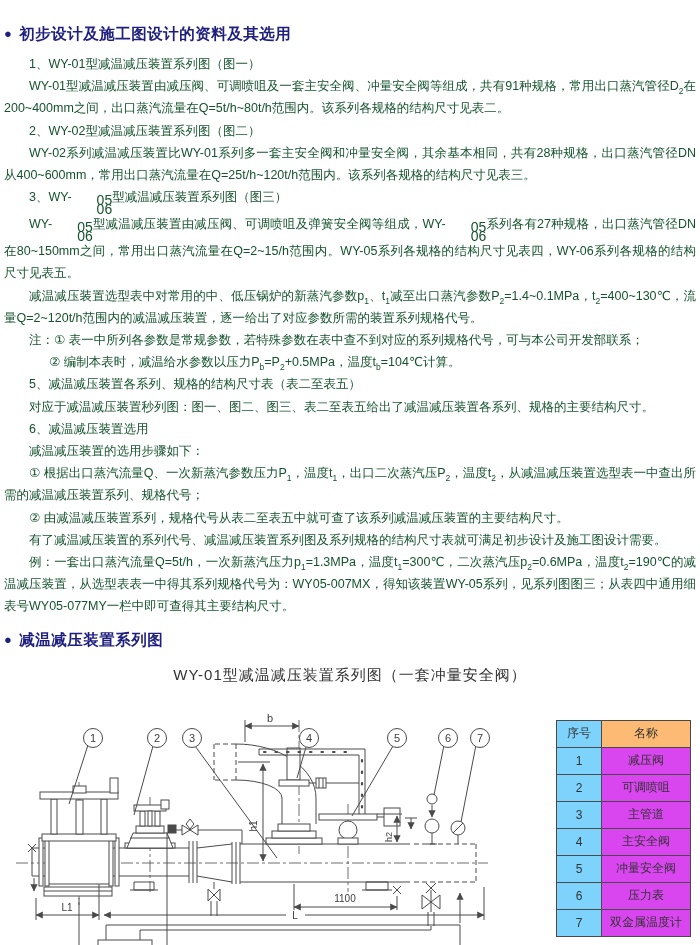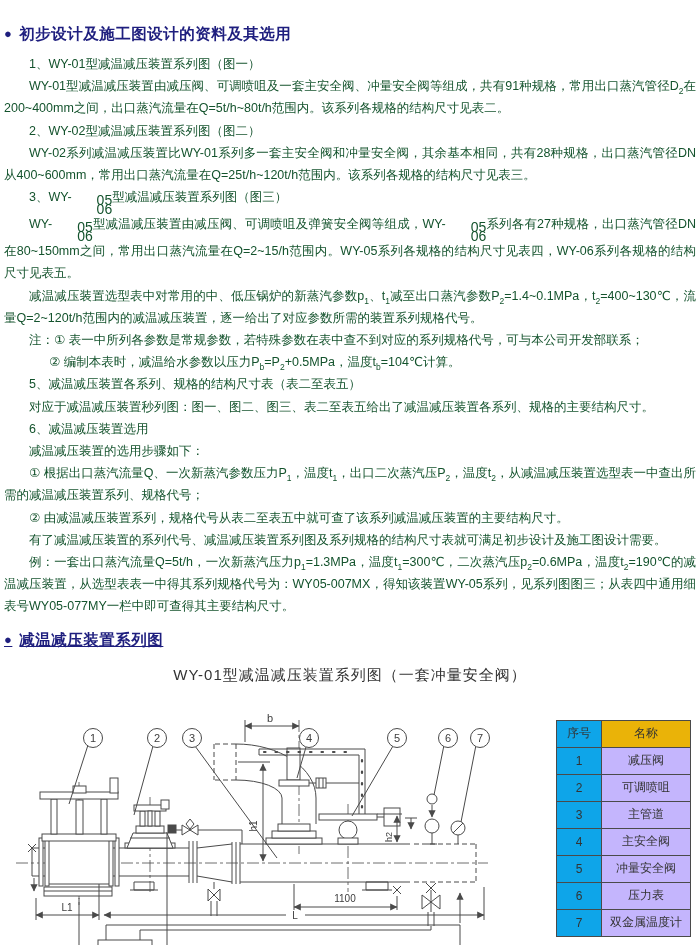--- a/index.html
+++ b/index.html
@@ -7,21 +7,21 @@
     width:700px;height:945px;overflow:hidden;background:#ffffff;
     font-family:"Liberation Sans","DejaVu Sans",sans-serif;
     color:#3a3a3a;
   }
   .page{padding:24px 0 0 0;}
   h2.sec{
     font-size:15.5px;font-weight:bold;color:#1e1e7e;
     margin:0 18px 8px 4px;letter-spacing:0.5px;
   }
   h2.sec .bullet{font-size:13px;margin-right:7px;position:relative;top:-1px;}
-  h2.sec2{margin-top:12px;text-decoration:underline;}
+  h2.sec2{margin-top:12px;}
   #paras{padding:0 4px;}
   .para{
     margin:0;font-size:12.5px;line-height:22.2px;color:#14532d;
     text-align:justify;text-indent:2em;
   }
   .para.deep{text-indent:3.6em;}
   sub{font-size:8.5px;line-height:0;}
   .stk{display:inline-flex;flex-direction:column;text-align:center;
        vertical-align:-4px;line-height:8.5px;font-size:14px;}
   .stk i{font-style:normal;}
@@ -32,23 +32,23 @@
   .diagram{position:relative;width:700px;height:300px;margin-top:5px;}
   .diagram svg{position:absolute;left:0;top:0;}
   table.parts{
     position:absolute;left:556px;top:30px;border-collapse:collapse;
     table-layout:fixed;
   }
   table.parts th,table.parts td{
     border:1px solid #4a4a4a;height:26px;text-align:center;
     font-size:12px;font-weight:normal;color:#333;padding:0;
   }
-  table.parts .c-idx{width:44px;background:#0ea5e9;}
-  table.parts .c-name{width:88px;background:#c4b5fd;}
-  table.parts th.c-name{background:#eab308;}
+  table.parts .c-idx{width:44px;background:#7dd3fc;}
+  table.parts .c-name{width:88px;background:#d946ef;}
+  table.parts th.c-name{background:#fdba74;}
   svg text{fill:#3d3d3d;stroke:none;font-family:"Liberation Sans","DejaVu Sans",sans-serif;}
 </style>
 </head>
 <body>
 
 <div class="page">
 
   <h2 class="sec">
     <span class="bullet">●</span><span>初步设计及施工图设计的资料及其选用</span>
   </h2>

